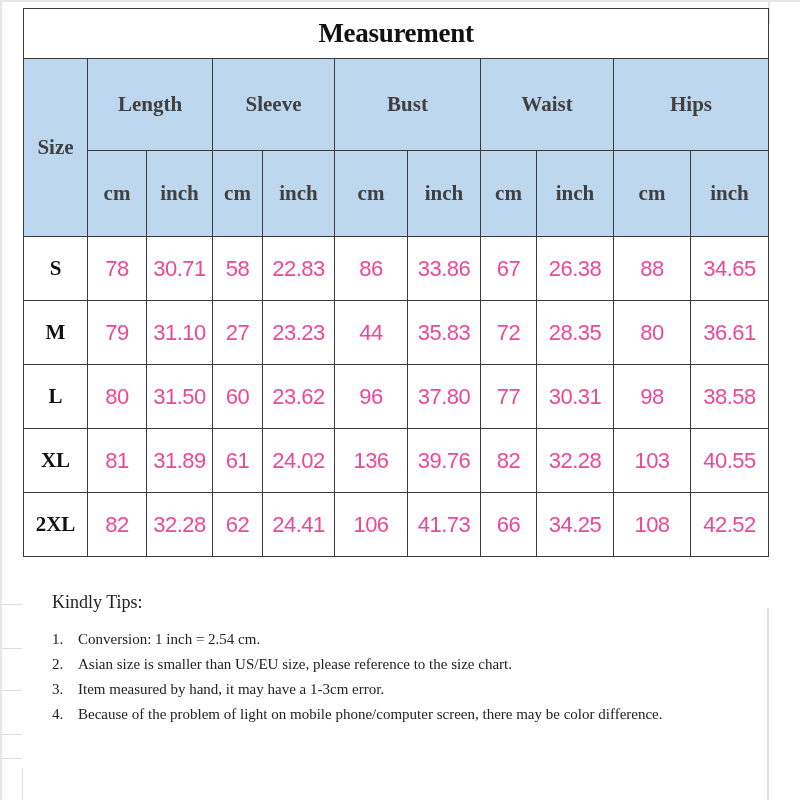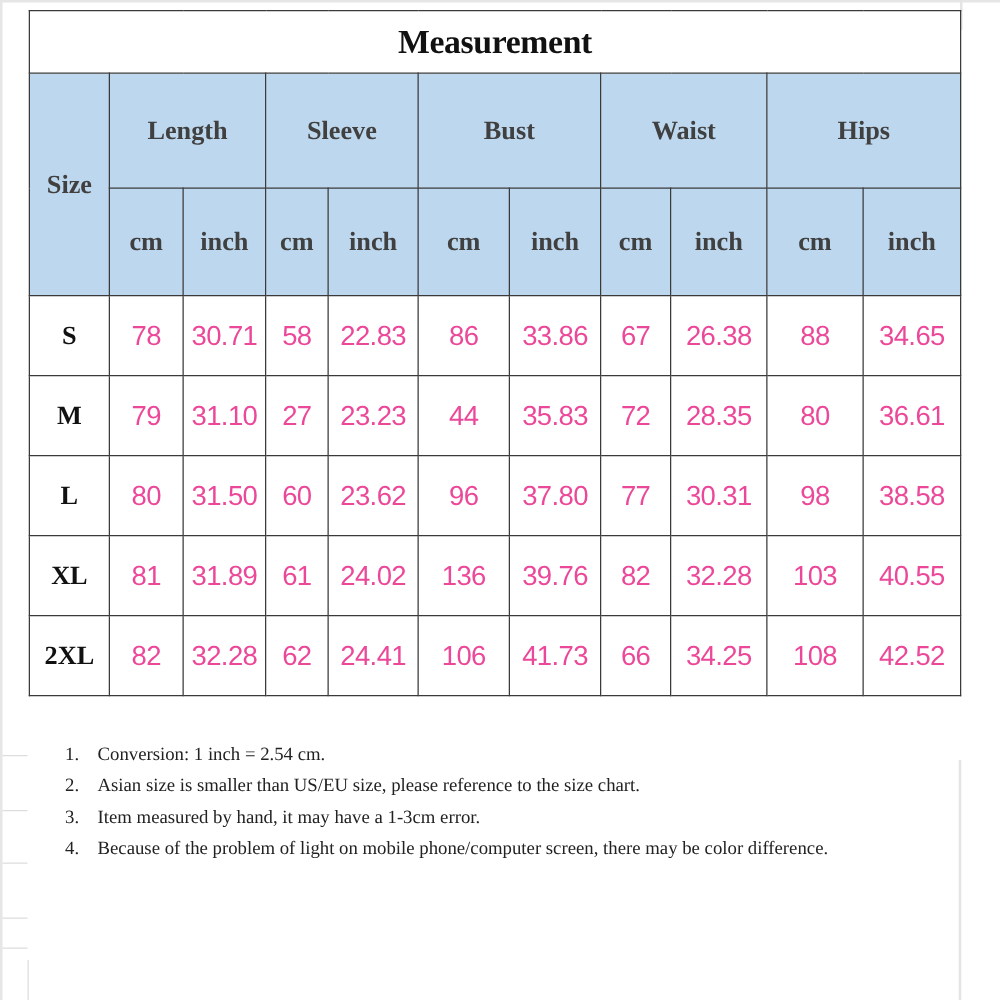--- a/index.html
+++ b/index.html
@@ -143,20 +143,21 @@
     <td class="val">41.73</td>
     <td class="val">66</td>
     <td class="val">34.25</td>
     <td class="val">108</td>
     <td class="val">42.52</td>
   </tr>
 </tbody>
   </table>
 
 <div class="tips">
+  <div class="tips-title">Kindly Tips:</div>
   <ol>
     <li>
       <span class="num">1.</span>
       <span class="txt">Conversion: 1 inch = 2.54 cm.</span>
     </li>
     <li>
       <span class="num">2.</span>
       <span class="txt">Asian size is smaller than US/EU size, please reference to the size chart.</span>
     </li>
     <li>

